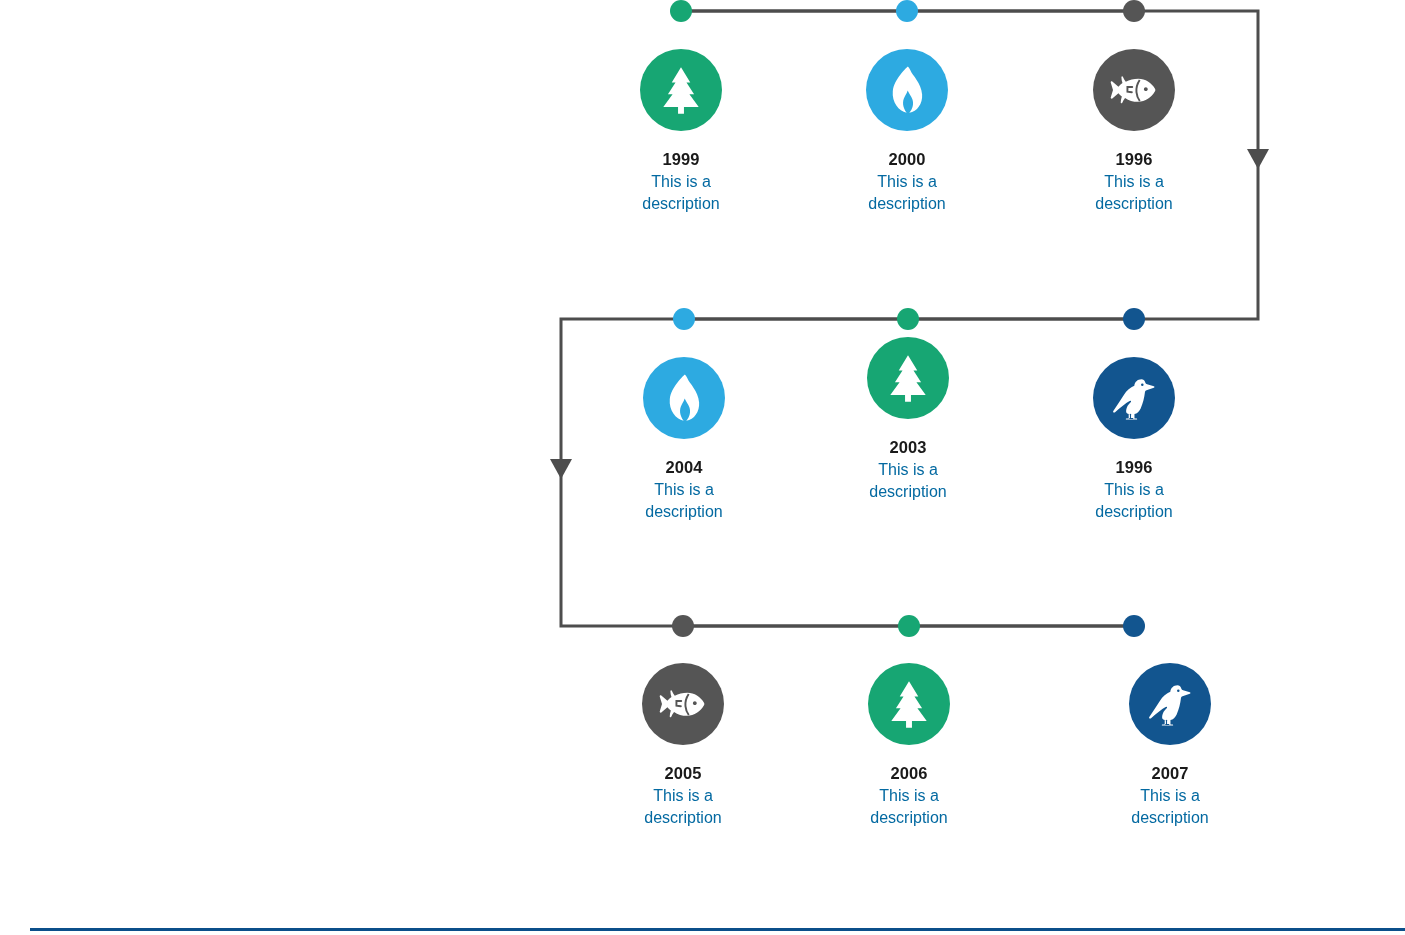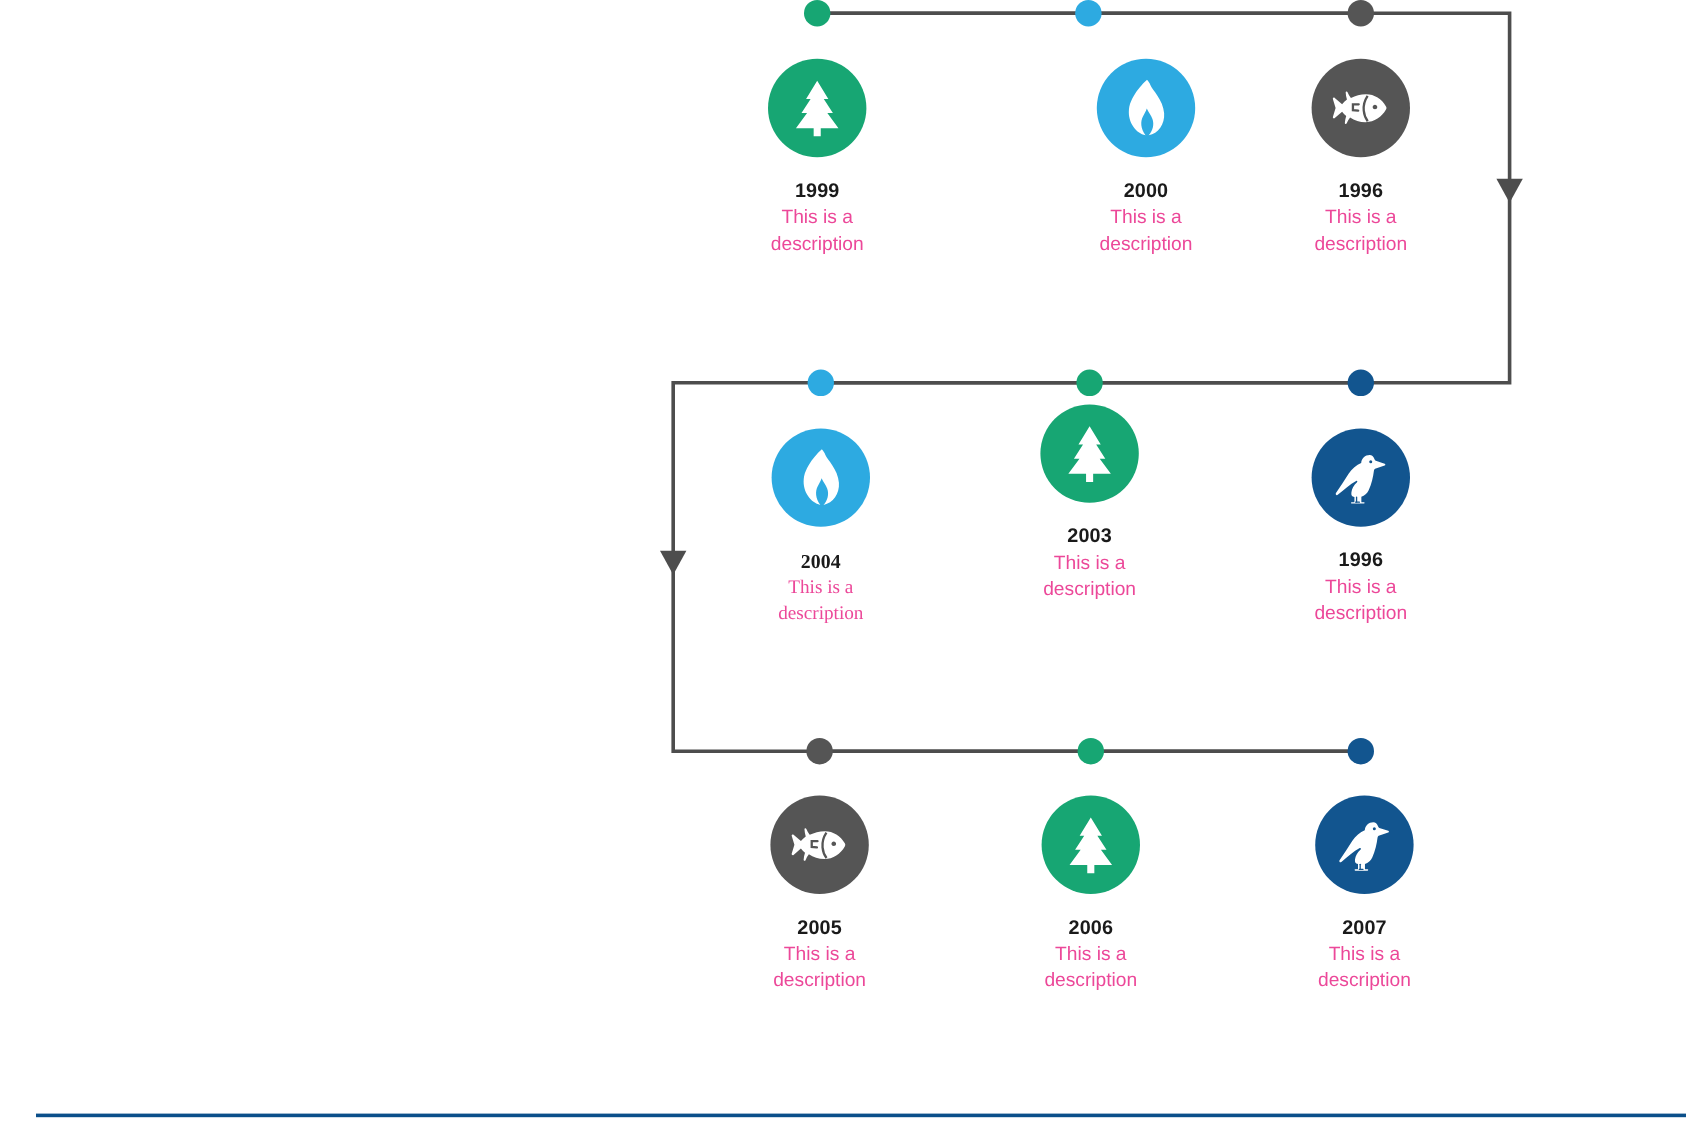--- a/index.html
+++ b/index.html
@@ -57,21 +57,21 @@
     font-size: 16.5px;
     font-weight: bold;
     color: #1a1a1a;
     margin-top: 18px;
     line-height: 1.33;
     letter-spacing: 0.1px;
   }
   .node-desc {
     font-size: 16px;
     font-weight: normal;
-    color: #ec4899;
+    color: #0369a1;
     line-height: 1.38;
     width: 120px;
     margin: 0 auto;
   }
   #bottom-rule {
     position: absolute;
     left: 0;
     width: 1405px;
     height: 3px;
   }
@@ -100,21 +100,21 @@
       <div class="node" style="left: 651px; top: 49px;">
         <div class="icon-circle" style="background: rgb(23, 166, 115);">
           <svg viewBox="0 0 64 64" width="54" height="54">
             <path fill="#ffffff" d="M32 5 L43 23 L38.5 23 L47.5 37 L42 37 L53 52 L35.5 52 L35.5 60 L28.5 60 L28.5 52 L11 52 L22 37 L16.5 37 L25.5 23 L21 23 Z"></path>
           </svg>
         </div>
         <div class="node-year">1999</div>
         <div class="node-desc">This is a description</div>
       </div>
       <div class="node-dot" style="left: 877px; top: 11px; background: rgb(45, 170, 225);"></div>
-      <div class="node" style="left: 925px; top: 49px;">
+      <div class="node" style="left: 877px; top: 49px;">
         <div class="icon-circle" style="background: rgb(45, 170, 225);">
           <svg viewBox="0 0 64 64" width="52" height="52">
             <path fill="#ffffff" d="M33 3 C33 3 16 18 14.5 33.5 C13.2 47 22 58 31.5 60 C26.5 53 26 46 29 40.5 C30.5 37.6 32 35.5 32.8 32.6 C34.6 36.6 37.2 39.6 38.6 43.4 C40.6 48.8 39 55.6 34.8 60 C44.6 58.4 51.4 48.6 50.6 37.4 C49.6 23.4 38.4 13.4 36.6 8.6 C36 6.8 34.6 4.6 33 3 Z"></path>
           </svg>
         </div>
         <div class="node-year">2000</div>
         <div class="node-desc">This is a description</div>
       </div>
       <div class="node-dot" style="left: 1104px; top: 11px; background: rgb(85, 85, 85);"></div>
       <div class="node" style="left: 1104px; top: 49px;">
@@ -122,21 +122,21 @@
           <svg viewBox="0 0 64 64" width="56" height="56">
             <path fill="#ffffff" d="M37 19 C45 19 52 23.5 56 30.5 C56.6 31.5 56.6 32.5 56 33.5 C52 40.5 45 45.5 36.5 45.5 C31 45.5 26 43.8 21.8 41 C20.5 42.6 19.4 44.6 18.6 46.6 C18.2 47.6 16.8 47.4 16.8 46.3 C16.9 43.9 17.4 41.6 18.1 39.5 C16.6 38.3 15.3 37 14.2 35.6 L7.2 41.6 C6.4 42.3 5.2 41.6 5.4 40.6 L8 32 L5.4 23.4 C5.2 22.4 6.4 21.7 7.2 22.4 L14.2 28.4 C15.5 26.8 17 25.3 18.8 24 C18.1 21.9 17.7 19.6 17.6 17.3 C17.6 16.2 19 16 19.4 17 C20.2 19 21.3 20.9 22.6 22.5 C26.8 20.3 31.7 19 37 19 Z M45.5 28.8 C44.3 28.8 43.3 29.8 43.3 31 C43.3 32.2 44.3 33.2 45.5 33.2 C46.7 33.2 47.7 32.2 47.7 31 C47.7 29.8 46.7 28.8 45.5 28.8 Z"></path>
             <path fill="none" stroke="#555555" stroke-width="2.2" d="M38.5 20.5 C35.5 25 34.4 30 34.8 34.4 C35.2 38.6 36.6 42 38.6 44.6"></path>
             <path fill="none" stroke="#555555" stroke-width="2.2" stroke-linecap="round" d="M30 28.5 L24.5 28.5 L24.5 34 L29.5 34.5"></path>
           </svg>
         </div>
         <div class="node-year">1996</div>
         <div class="node-desc">This is a description</div>
       </div>
       <div class="node-dot" style="left: 654px; top: 319px; background: rgb(45, 170, 225);"></div>
-      <div class="node" style="left: 654px; top: 357px; font-family: Liberation Serif, serif;">
+      <div class="node" style="left: 654px; top: 357px;">
         <div class="icon-circle" style="background: rgb(45, 170, 225);">
           <svg viewBox="0 0 64 64" width="52" height="52">
             <path fill="#ffffff" d="M33 3 C33 3 16 18 14.5 33.5 C13.2 47 22 58 31.5 60 C26.5 53 26 46 29 40.5 C30.5 37.6 32 35.5 32.8 32.6 C34.6 36.6 37.2 39.6 38.6 43.4 C40.6 48.8 39 55.6 34.8 60 C44.6 58.4 51.4 48.6 50.6 37.4 C49.6 23.4 38.4 13.4 36.6 8.6 C36 6.8 34.6 4.6 33 3 Z"></path>
           </svg>
         </div>
         <div class="node-year">2004</div>
         <div class="node-desc">This is a description</div>
       </div>
       <div class="node-dot" style="left: 878px; top: 319px; background: rgb(23, 166, 115);"></div>
       <div class="node" style="left: 878px; top: 337px;">
@@ -177,21 +177,21 @@
       <div class="node" style="left: 879px; top: 663px;">
         <div class="icon-circle" style="background: rgb(23, 166, 115);">
           <svg viewBox="0 0 64 64" width="54" height="54">
             <path fill="#ffffff" d="M32 5 L43 23 L38.5 23 L47.5 37 L42 37 L53 52 L35.5 52 L35.5 60 L28.5 60 L28.5 52 L11 52 L22 37 L16.5 37 L25.5 23 L21 23 Z"></path>
           </svg>
         </div>
         <div class="node-year">2006</div>
         <div class="node-desc">This is a description</div>
       </div>
       <div class="node-dot" style="left: 1104px; top: 626px; background: rgb(18, 85, 143);"></div>
-      <div class="node" style="left: 1107px; top: 663px;">
+      <div class="node" style="left: 1140px; top: 663px;">
         <div class="icon-circle" style="background: rgb(18, 85, 143);">
           <svg viewBox="0 0 64 64" width="50" height="50">
             <path fill="#ffffff" d="M41.5 8 C36.5 8 32.8 11.6 32.4 16.4 C27.5 18.4 22.5 22.5 19 28 C14.5 35 10.2 41.8 5.5 48.5 C4.6 49.8 6.2 51.4 7.4 50.4 C14.2 44.8 20.5 39 27 35.5 C28 35 28.8 36.3 28 37 C24.5 40.2 22.5 43.5 22 47.5 C21.6 50.6 22.2 52.2 25.2 52.6 L25.2 58.2 L22.2 58.2 C21.3 58.2 21.3 59.6 22.2 59.6 L35.4 59.6 C36.3 59.6 36.3 58.2 35.4 58.2 L32.6 58.2 L32.6 52.5 C36 51.6 38.8 49 40.4 45.6 C43.5 39 45.2 31 46 24.6 C46.2 23.3 46.8 22.6 48 22.2 L57.4 19 C58.4 18.6 58.4 17.4 57.4 17.1 L48.8 14.4 C47.6 14 46.8 13.2 46.4 12 C45.6 9.6 43.8 8 41.5 8 Z"></path>
             <circle cx="42.6" cy="15" r="1.6" fill="#12558f"></circle>
             <path fill="none" stroke="#12558f" stroke-width="1.4" stroke-linecap="round" d="M27.5 52.8 L27.5 58"></path>
             <path fill="none" stroke="#12558f" stroke-width="1.4" stroke-linecap="round" d="M26.5 58.2 L30.5 58.2"></path>
           </svg>
         </div>
         <div class="node-year">2007</div>
         <div class="node-desc">This is a description</div>

